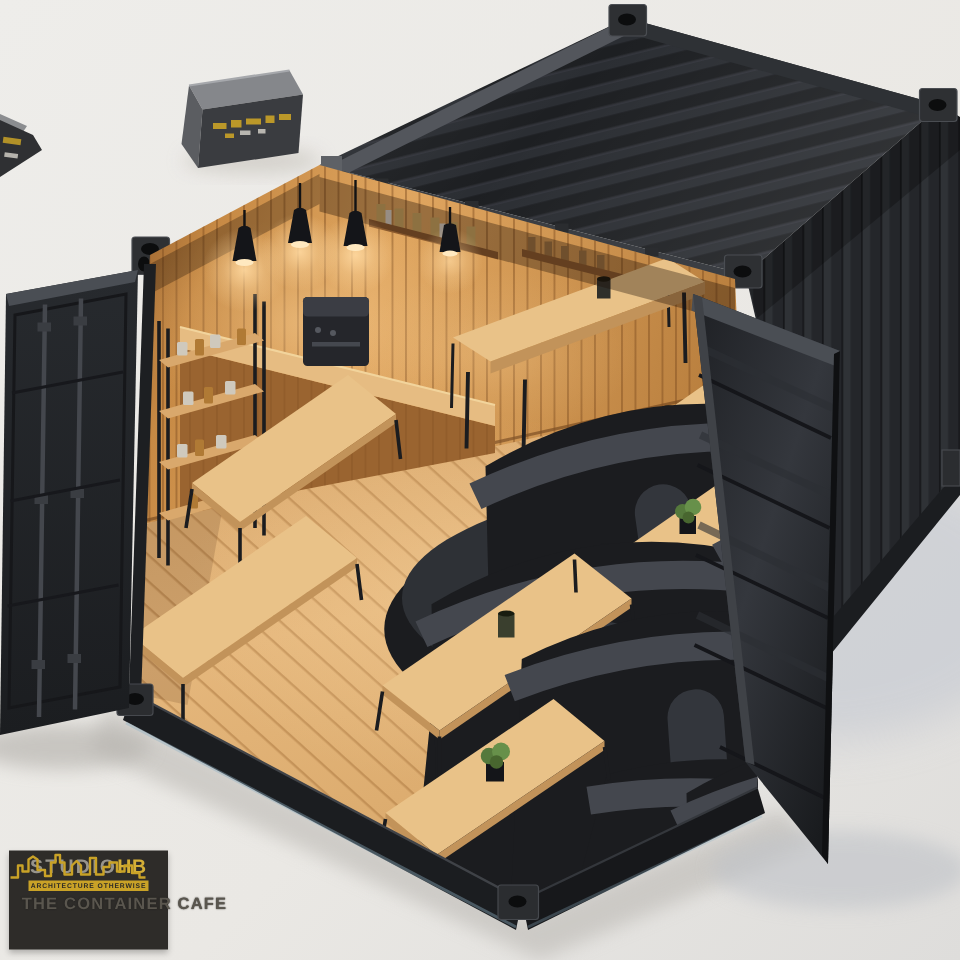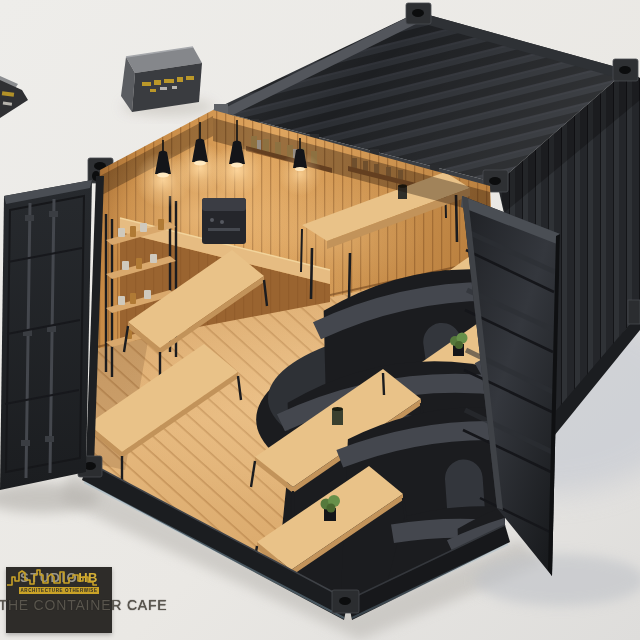--- a/index.html
+++ b/index.html
@@ -22,21 +22,21 @@
   
   .logo-plate{position:absolute;left:6px;top:567px;width:106px;height:66px;
     background:var(--logo-bg);box-shadow:0 2px 4px rgba(0,0,0,.25);
     display:flex;flex-direction:column;align-items:center;justify-content:flex-start;
     padding-top:3px;box-sizing:border-box;}
   .logo-skyline{width:92px;height:20px;display:block;}
   .logo-word{font-size:13px;font-weight:bold;letter-spacing:1.5px;line-height:13px;margin-top:1px;}
   .logo-word .st{color:var(--logo-gray);} .logo-word .hb{color:var(--logo-gold);letter-spacing:0.5px;}
   .logo-band{margin-top:3px;width:80px;height:7px;background:#c9a227;color:#2b2a26;
     font-size:4.5px;font-weight:bold;letter-spacing:.6px;text-align:center;line-height:7px;overflow:hidden;}
-  .logo-caption{margin-top:3px;font-size:14px;font-weight:normal;letter-spacing:.8px;color:#5a564e;
+  .logo-caption{margin-top:3px;font-size:11px;font-weight:bold;letter-spacing:.8px;color:#5a564e;
     text-shadow:0 0 1px #1d1c1a;white-space:nowrap;margin-left:48px;}
 </style>
 </head>
 <body>
 
 <div class="canvas">
 <svg width="640" height="640" viewBox="0 0 640 640">
   <defs>
     <filter id="blur6" x="-40%" y="-40%" width="180%" height="180%">
           <feGaussianBlur stdDeviation="6"></feGaussianBlur>

